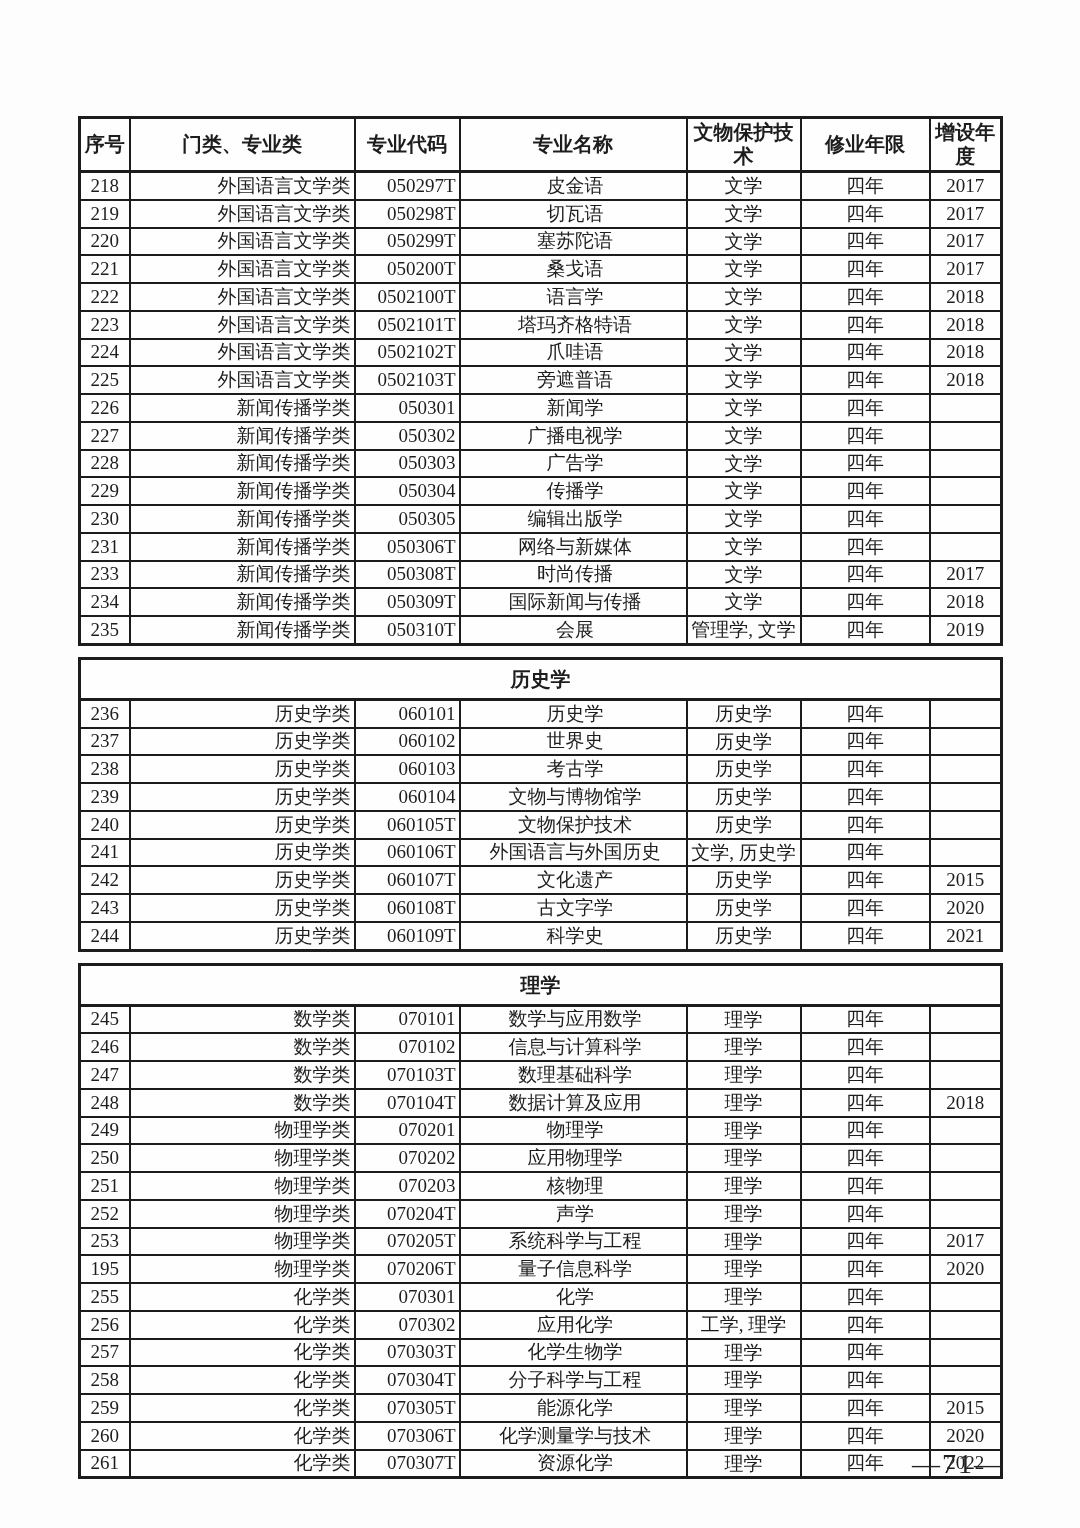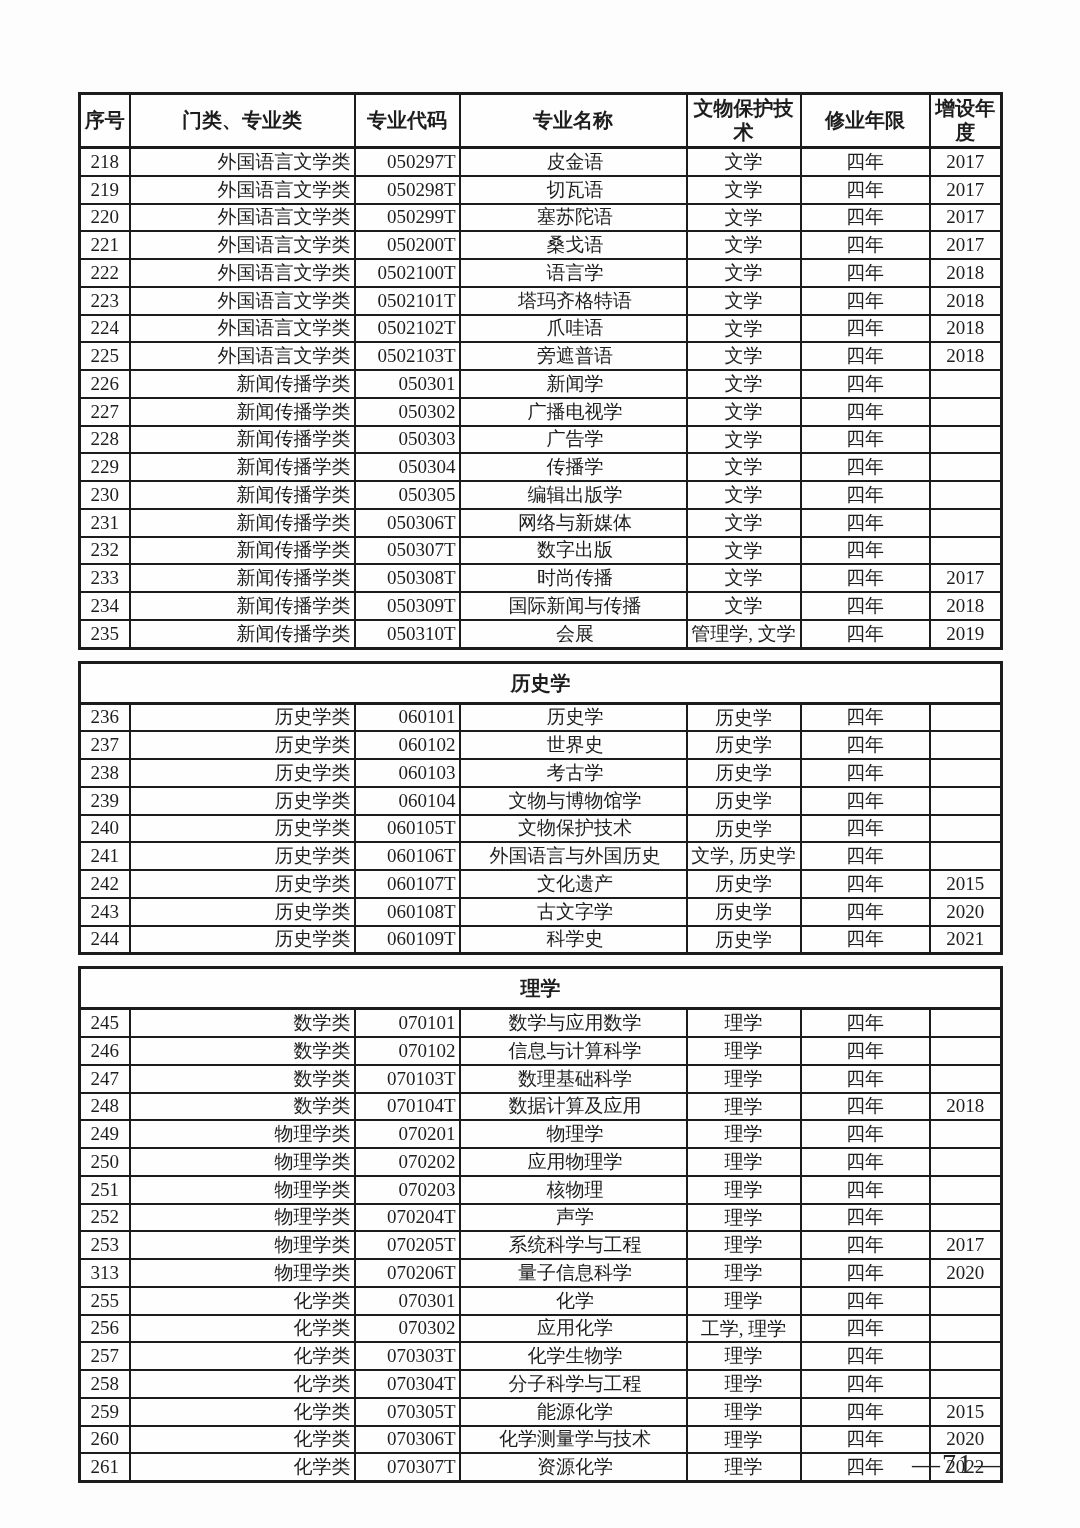--- a/index.html
+++ b/index.html
@@ -4,21 +4,21 @@
 <style>
   html,body{margin:0;padding:0;}
   body{
     width:1080px;height:1528px;
     background:#fdfdfd;
     position:relative;
     font-family:"Liberation Serif","DejaVu Serif",serif;
     color:#1d1d1d;
     overflow:hidden;
   }
-  .sheet{position:absolute;left:78px;top:92px;width:774px;}
+  .sheet{position:absolute;left:78px;top:116px;width:774px;}
   table.majors{
     border-collapse:collapse;
     table-layout:fixed;
     width:922px;
     background:#fefefe;
   }
   table.majors + table.majors{margin-top:11px;}
   th,td{
     border:2px solid #1c1c1c;
     overflow:hidden;
@@ -210,29 +210,20 @@
         <tr>
           <td class="c-serial">231</td>
           <td class="c-category">新闻传播学类</td>
           <td class="c-code">050306T</td>
           <td class="c-name">网络与新媒体</td>
           <td class="c-degree">文学</td>
           <td class="c-years">四年</td>
           <td class="c-added"></td>
         </tr>
         <tr>
-          <td class="c-serial">232</td>
-          <td class="c-category">新闻传播学类</td>
-          <td class="c-code">050307T</td>
-          <td class="c-name">数字出版</td>
-          <td class="c-degree">文学</td>
-          <td class="c-years">四年</td>
-          <td class="c-added"></td>
-        </tr>
-        <tr>
           <td class="c-serial">233</td>
           <td class="c-category">新闻传播学类</td>
           <td class="c-code">050308T</td>
           <td class="c-name">时尚传播</td>
           <td class="c-degree">文学</td>
           <td class="c-years">四年</td>
           <td class="c-added">2017</td>
         </tr>
         <tr>
           <td class="c-serial">234</td>
@@ -442,21 +433,21 @@
         <tr>
           <td class="c-serial">253</td>
           <td class="c-category">物理学类</td>
           <td class="c-code">070205T</td>
           <td class="c-name">系统科学与工程</td>
           <td class="c-degree">理学</td>
           <td class="c-years">四年</td>
           <td class="c-added">2017</td>
         </tr>
         <tr>
-          <td class="c-serial">313</td>
+          <td class="c-serial">195</td>
           <td class="c-category">物理学类</td>
           <td class="c-code">070206T</td>
           <td class="c-name">量子信息科学</td>
           <td class="c-degree">理学</td>
           <td class="c-years">四年</td>
           <td class="c-added">2020</td>
         </tr>
         <tr>
           <td class="c-serial">255</td>
           <td class="c-category">化学类</td>

